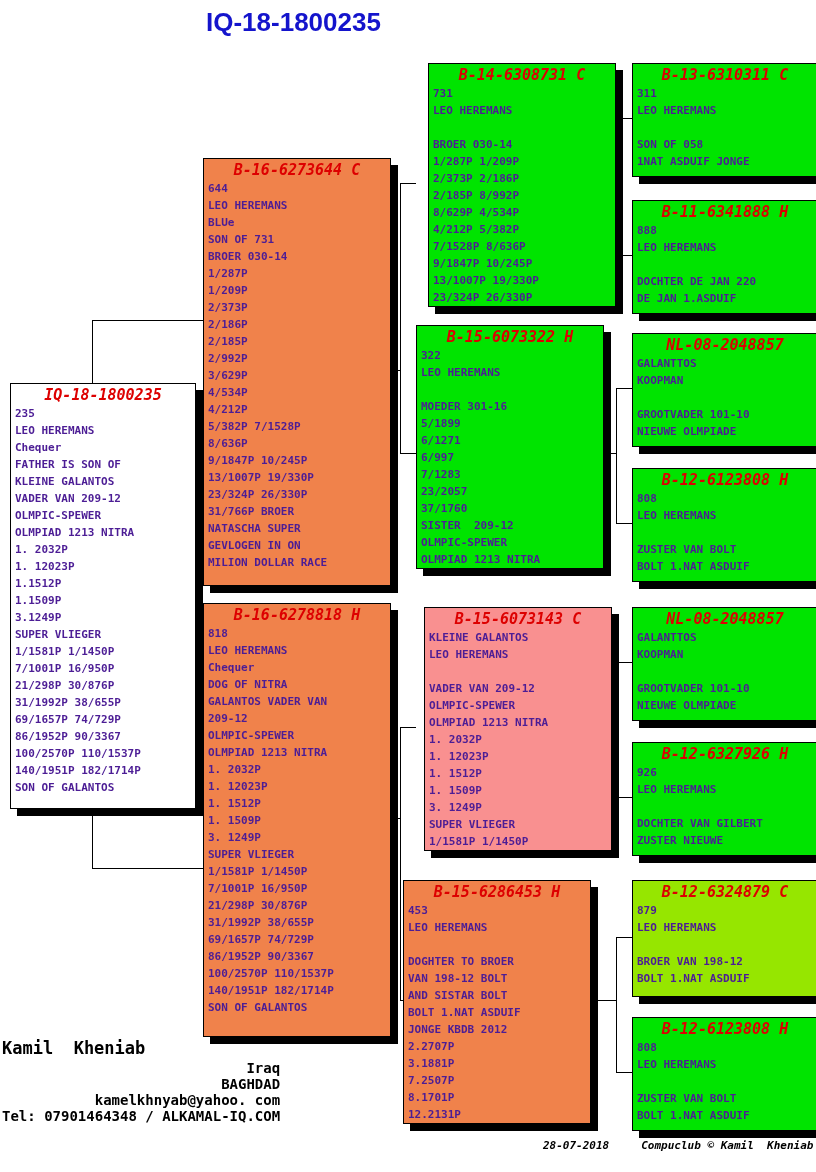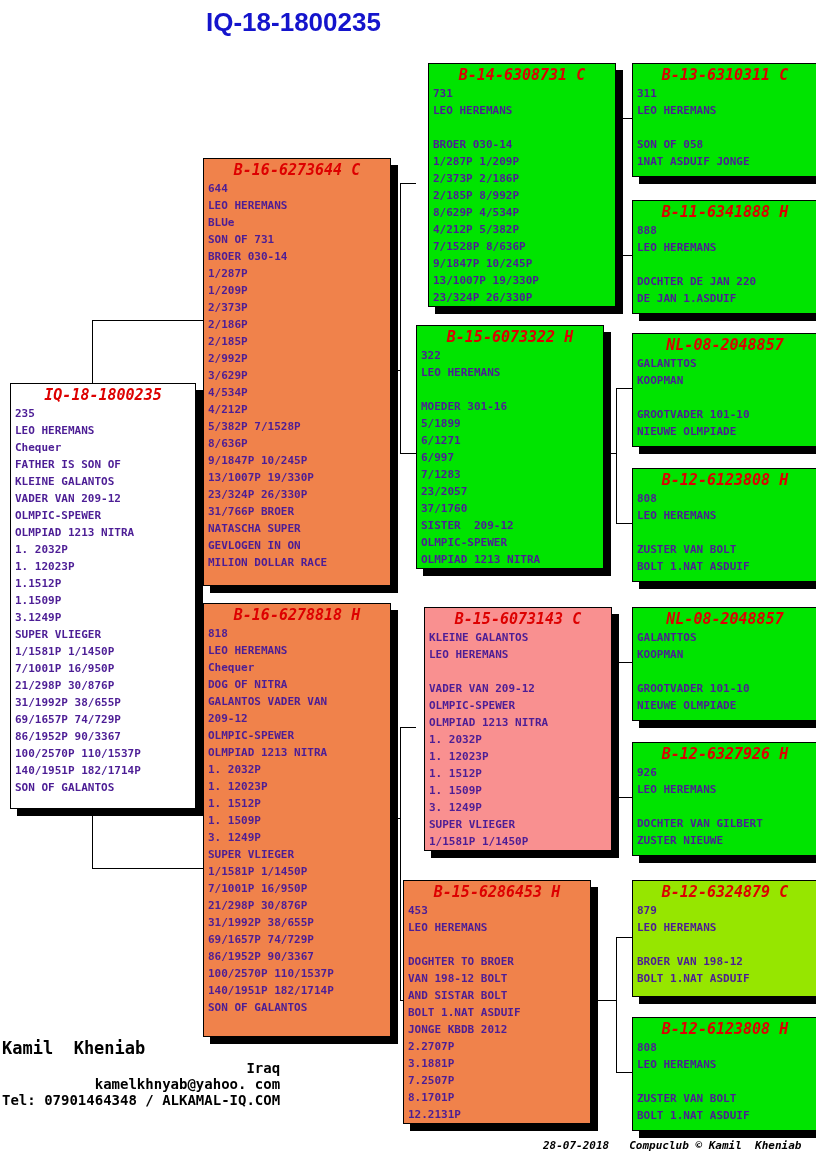--- a/index.html
+++ b/index.html
@@ -34,21 +34,21 @@
   .b-ddd{left:632px;top:1017px;width:176px;height:110px;}
 
   .hline,.vline{position:absolute;background:#000;}
   .hline{height:1px;}
   .vline{width:1px;}
 
   .footer{position:absolute;left:2px;top:1036px;color:#000;}
   .footer-name{font-weight:bold;font-size:17px;line-height:24px;white-space:pre;}
   .footer-line{font-weight:bold;font-size:14px;line-height:16px;white-space:pre;text-align:right;}
   .footer-right{position:absolute;left:543px;top:1139px;font-size:11px;
-                font-style:italic;font-weight:bold;display:flex;gap:20px;white-space:pre;}
+                font-style:italic;font-weight:bold;display:flex;gap:32px;white-space:pre;}
 </style>
 </head>
 <body>
 
 <div class="page">
 
   <div class="header">
     <span>IQ-18-1800235</span>
   </div>
 
@@ -334,20 +334,21 @@
         <div class="line">LEO HEREMANS</div>
         <div class="line">&nbsp;</div>
         <div class="line">ZUSTER VAN BOLT</div>
         <div class="line">BOLT 1.NAT ASDUIF</div>
       </div>
   </div>
 
   <div class="footer">
     <div class="footer-name">Kamil  Kheniab</div>
     <div class="footer-line">Iraq</div>
+    <div class="footer-line">BAGHDAD</div>
     <div class="footer-line">kamelkhnyab@yahoo. com</div>
     <div class="footer-line">Tel: 07901464348 / ALKAMAL-IQ.COM</div>
   </div>
 
   <div class="footer-right">
     <span>28-07-2018</span>
     <span>Compuclub © Kamil  Kheniab</span>
   </div>
 
 </div>

